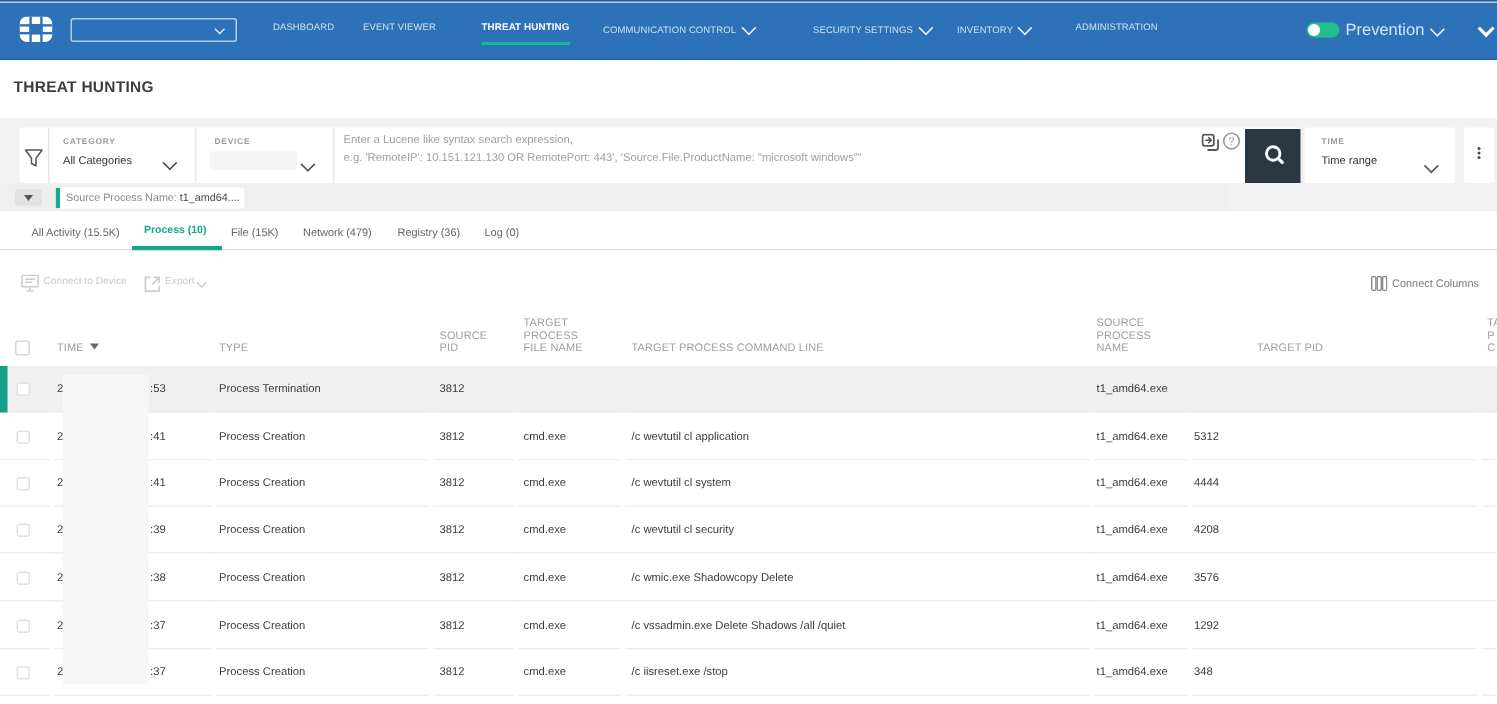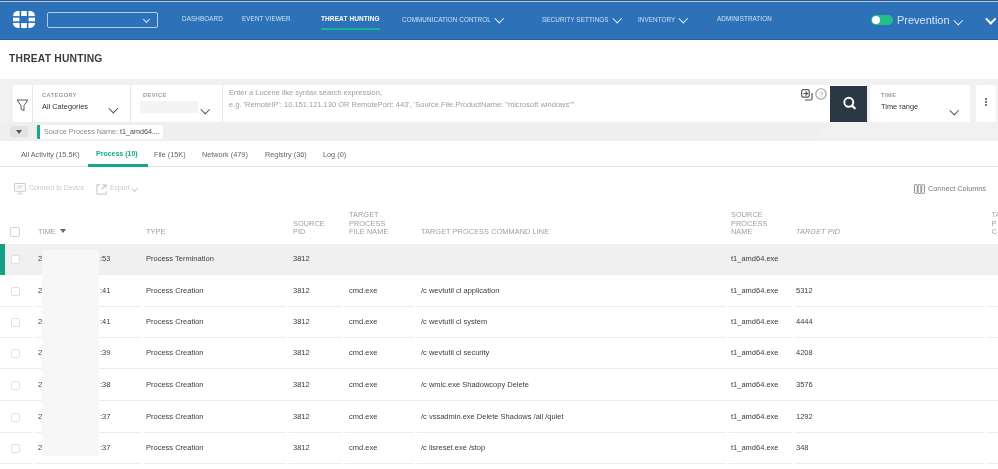--- a/index.html
+++ b/index.html
@@ -209,21 +209,21 @@
   </div>
 
   <div id="thead">
     <div class="cb" style="left:10px; top:25px;"></div>
     <div class="hcell" style="left:38px; top:26px;">TIME <span style="display:inline-block;width:0;height:0;border-left:3px solid transparent;border-right:3px solid transparent;border-top:4px solid #666;position:relative;top:-1px;left:2px;"></span></div>
     <div class="hcell" style="left:146px; top:26px;">TYPE</div>
     <div class="hcell" style="left:293px; top:17.5px;">SOURCE<br>PID</div>
     <div class="hcell" style="left:349px; top:9px;">TARGET<br>PROCESS<br>FILE NAME</div>
     <div class="hcell" style="left:421px; top:26px;">TARGET PROCESS COMMAND LINE</div>
     <div class="hcell" style="left:731px; top:9px;">SOURCE<br>PROCESS<br>NAME</div>
-    <div class="hcell" style="left:796px; top:26px;font-style:italic;">TARGET PID</div>
+    <div class="hcell" style="left:838px; top:26px;">TARGET PID</div>
     <div class="hcell" style="left:991.5px; top:9px;">TA<br>P<br>C</div>
   </div>
 
   <div id="rows">
   <div class="row sel" style="top:0px;">
         <span class="bar"></span>
         <span class="cb" style="left:10.5px;top:10.5px;"></span>
         <span class="cell" style="left:38px;">2</span>
         <span class="cell" style="left:100px;">:53</span>
         <span class="cell" style="left:146px;">Process Termination</span>

